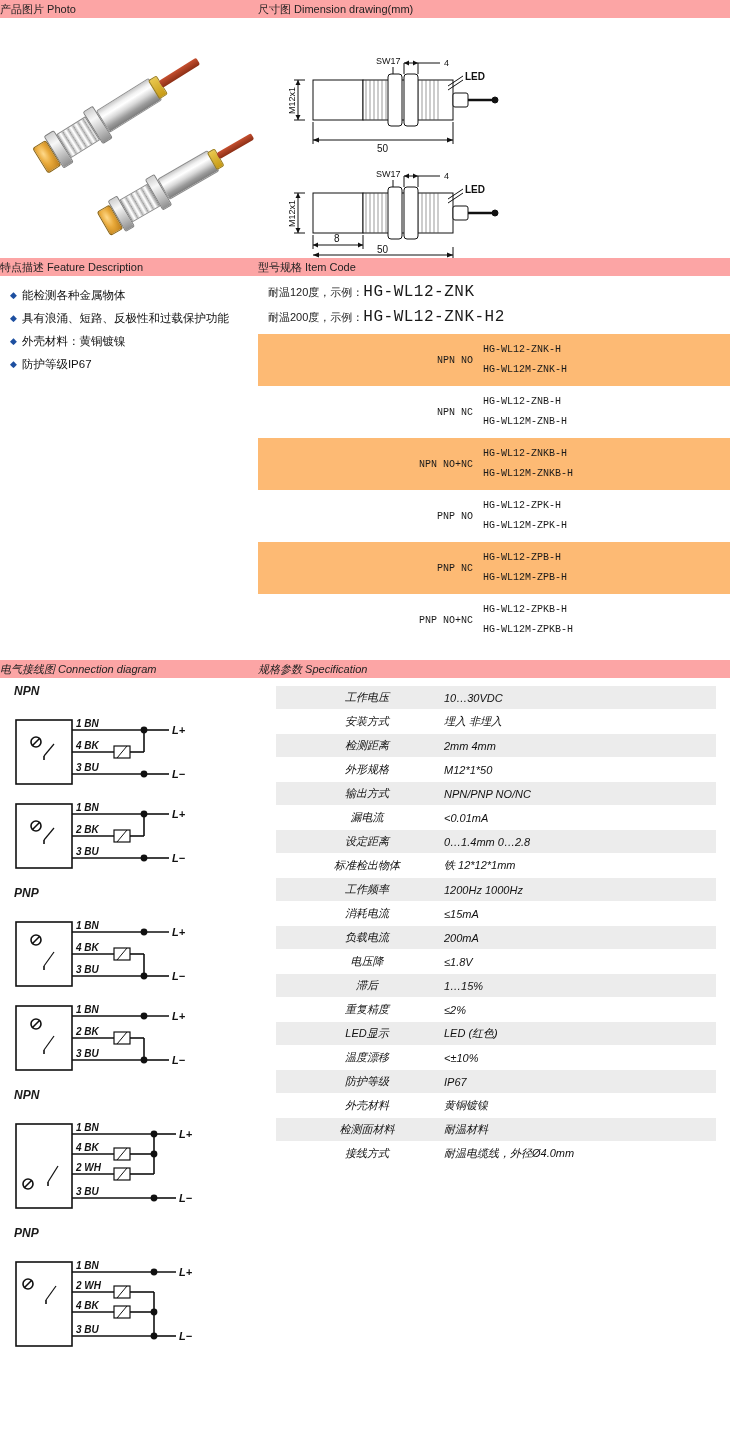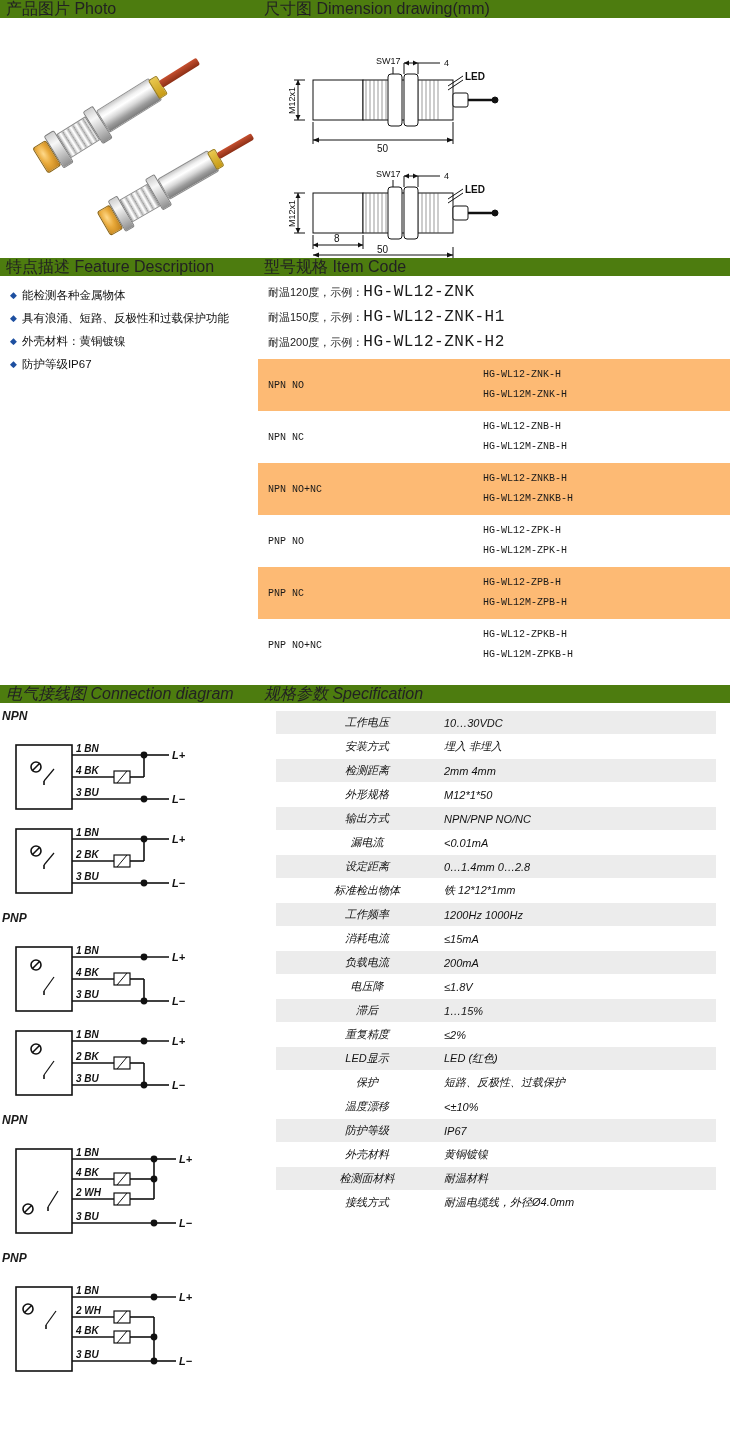--- a/index.html
+++ b/index.html
@@ -10,26 +10,26 @@
   body {
     width: 730px;
     height: 1446px;
     position: relative;
     font-family: "Liberation Sans", sans-serif;
     font-size: 11px;
     color: #1a1a1a;
     overflow: hidden;
   }
   .section-head {
-    background: #4d7c0f;
+    background: #fca5a5;
     height: 18px;
     line-height: 18px;
-    font-size: 16px;
+    font-size: 11px;
     color: #222;
-    padding-left: 6px;
+    padding-left: 0;
     font-weight: normal;
   }
   .mono { font-family: "Liberation Mono", monospace; letter-spacing: .5px; }
 
   
   #top-block { display: flex; width: 730px; }
   #photo-col { width: 258px; }
   #dim-col { width: 472px; }
 
   #photo-area { height: 240px; position: relative; }
@@ -95,33 +95,33 @@
   .code-note .mono { font-size: 16px; }
 
   table.codes { border-collapse: collapse; width: 100%; margin-top: 8px; }
   table.codes td {
     font-family: "Liberation Mono", monospace;
     font-size: 10px;
     padding: 6px 0 6px 10px;
     vertical-align: middle;
     color: #1a1a1a;
   }
-  table.codes td.c1 { width: 215px; }
+  table.codes td.c1 { width: 215px; text-align: right; }
   table.codes tr.alt td { background: #fdba74; }
   .codeline { line-height: 20px; }
 
   
   #bot-block { display: flex; width: 730px; font-style: italic; }
   #conn-col { width: 258px; }
   #spec-col { width: 472px; }
 
   .conn-label {
     font-weight: bold;
     font-size: 12px;
-    padding: 6px 0 2px 2px;
+    padding: 6px 0 2px 14px;
     font-family: "Liberation Sans", sans-serif;
   }
   .diagram { margin: 16px 0 6px 14px; }
 
   table.spec { border-collapse: collapse; width: 440px; margin: 8px 0 0 18px; }
   table.spec td {
     font-size: 11px;
     padding: 4px 0 4px 8px;
     border-bottom: 1px solid #ffffff;
     color: #111;
@@ -305,23 +305,20 @@
     </div>
   </div>
 
   <div id="code-col">
     <div class="section-head">型号规格 Item Code</div>
 
     <div class="code-note">
       <span>耐温120度，示例：</span><span class="mono">HG-WL12-ZNK</span>
     </div>
     <div class="code-note">
-      <span>耐温150度，示例：</span><span class="mono">HG-WL12-ZNK-H1</span>
-    </div>
-    <div class="code-note">
       <span>耐温200度，示例：</span><span class="mono">HG-WL12-ZNK-H2</span>
     </div>
 
     <table class="codes">
       <tbody>
         <tr class="alt">
           <td class="c1">NPN NO</td>
           <td>
             <div class="codeline">HG-WL12-ZNK-H</div>
             <div class="codeline">HG-WL12M-ZNK-H</div>
@@ -614,24 +611,20 @@
           </tr>
         <tr>
             <td class="k">重复精度</td>
             <td>≤2%</td>
           </tr>
         <tr class="alt">
             <td class="k">LED显示</td>
             <td>LED (红色)</td>
           </tr>
         <tr>
-            <td class="k">保护</td>
-            <td>短路、反极性、过载保护</td>
-          </tr>
-        <tr>
             <td class="k">温度漂移</td>
             <td>&lt;±10%</td>
           </tr>
         <tr class="alt">
             <td class="k">防护等级</td>
             <td>IP67</td>
           </tr>
         <tr>
             <td class="k">外壳材料</td>
             <td>黄铜镀镍</td>

